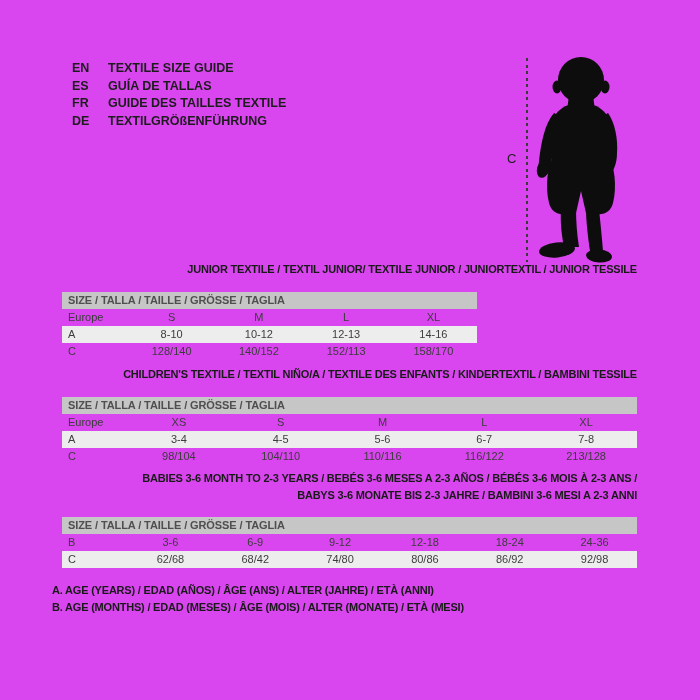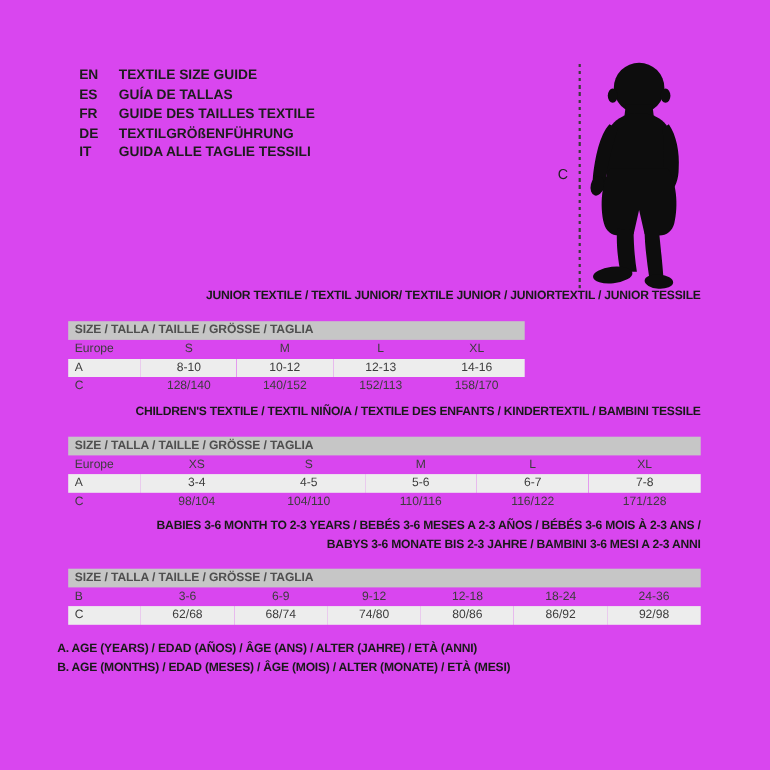--- a/index.html
+++ b/index.html
@@ -57,24 +57,20 @@
       <span class="lang-code">ES</span>
       <span class="lang-label">GUÍA DE TALLAS</span>
     </div>
     <div class="lang-row">
       <span class="lang-code">FR</span>
       <span class="lang-label">GUIDE DES TAILLES TEXTILE</span>
     </div>
     <div class="lang-row">
       <span class="lang-code">DE</span>
       <span class="lang-label">TEXTILGRÖßENFÜHRUNG</span>
-    </div>
-    <div class="lang-row">
-      <span class="lang-code">IT</span>
-      <span class="lang-label">GUIDA ALLE TAGLIE TESSILI</span>
     </div>
   </div>
 
   <div class="figure">
     <span class="c-label">C</span>
     <div class="dashed-line"></div>
     <svg width="100" height="212" viewBox="0 0 100 212" aria-hidden="true">
       <g fill="#0d0d0d">
         <ellipse cx="50" cy="27" rx="23" ry="23"></ellipse>
         <ellipse cx="26" cy="34" rx="4.5" ry="6.5"></ellipse>
@@ -158,21 +154,21 @@
         <td>5-6</td>
         <td>6-7</td>
         <td>7-8</td>
       </tr>
       <tr>
         <td class="lbl">C</td>
         <td>98/104</td>
         <td>104/110</td>
         <td>110/116</td>
         <td>116/122</td>
-        <td>171/128</td>
+        <td>213/128</td>
       </tr>
     </tbody>
       </table>
   </section>
 
   <section class="tbl" id="t3">
     <div class="tbl-title">BABIES 3-6 MONTH TO 2-3 YEARS / BEBÉS 3-6 MESES A 2-3 AÑOS / BÉBÉS 3-6 MOIS À 2-3 ANS /
 BABYS 3-6 MONATE BIS 2-3 JAHRE / BAMBINI 3-6 MESI A 2-3 ANNI</div>
     <div class="tbl-header w-full">SIZE / TALLA / TAILLE / GRÖSSE / TAGLIA</div>
     <table class="grid">
@@ -191,21 +187,21 @@
         <td>3-6</td>
         <td>6-9</td>
         <td>9-12</td>
         <td>12-18</td>
         <td>18-24</td>
         <td>24-36</td>
       </tr>
       <tr class="stripe">
         <td class="lbl">C</td>
         <td>62/68</td>
-        <td>68/74</td>
+        <td>68/42</td>
         <td>74/80</td>
         <td>80/86</td>
         <td>86/92</td>
         <td>92/98</td>
       </tr>
     </tbody>
       </table>
   </section>
 
   <div class="legend">

